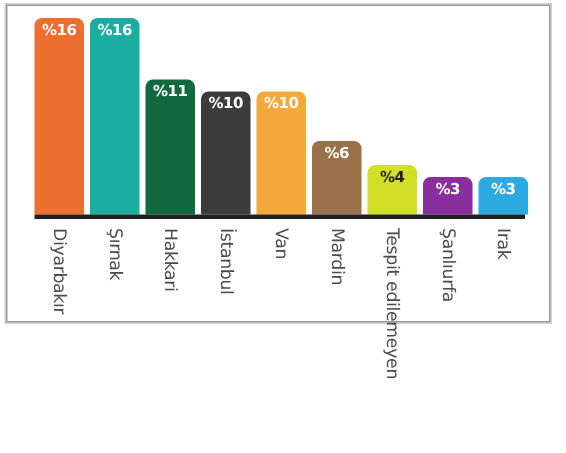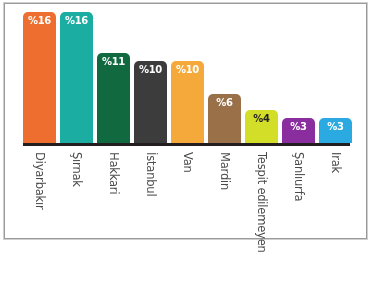--- a/index.html
+++ b/index.html
@@ -11,21 +11,21 @@
     width: 377px;
     height: 302px;
     font-family: "Liberation Sans", sans-serif;
     overflow: hidden;
   }
   #chart-frame {
     position: absolute;
     left: 4px;
     top: 3px;
     width: 363px;
-    height: 236px;
+    height: 212px;
     background: #ffffff;
     border: 1px solid #9a9a9a;
     box-shadow: 0 0 0 1px #cfcfcf;
     box-sizing: border-box;
   }
   #plot-area {
     position: absolute;
     left: 0;
     top: 0;
     right: 0;

